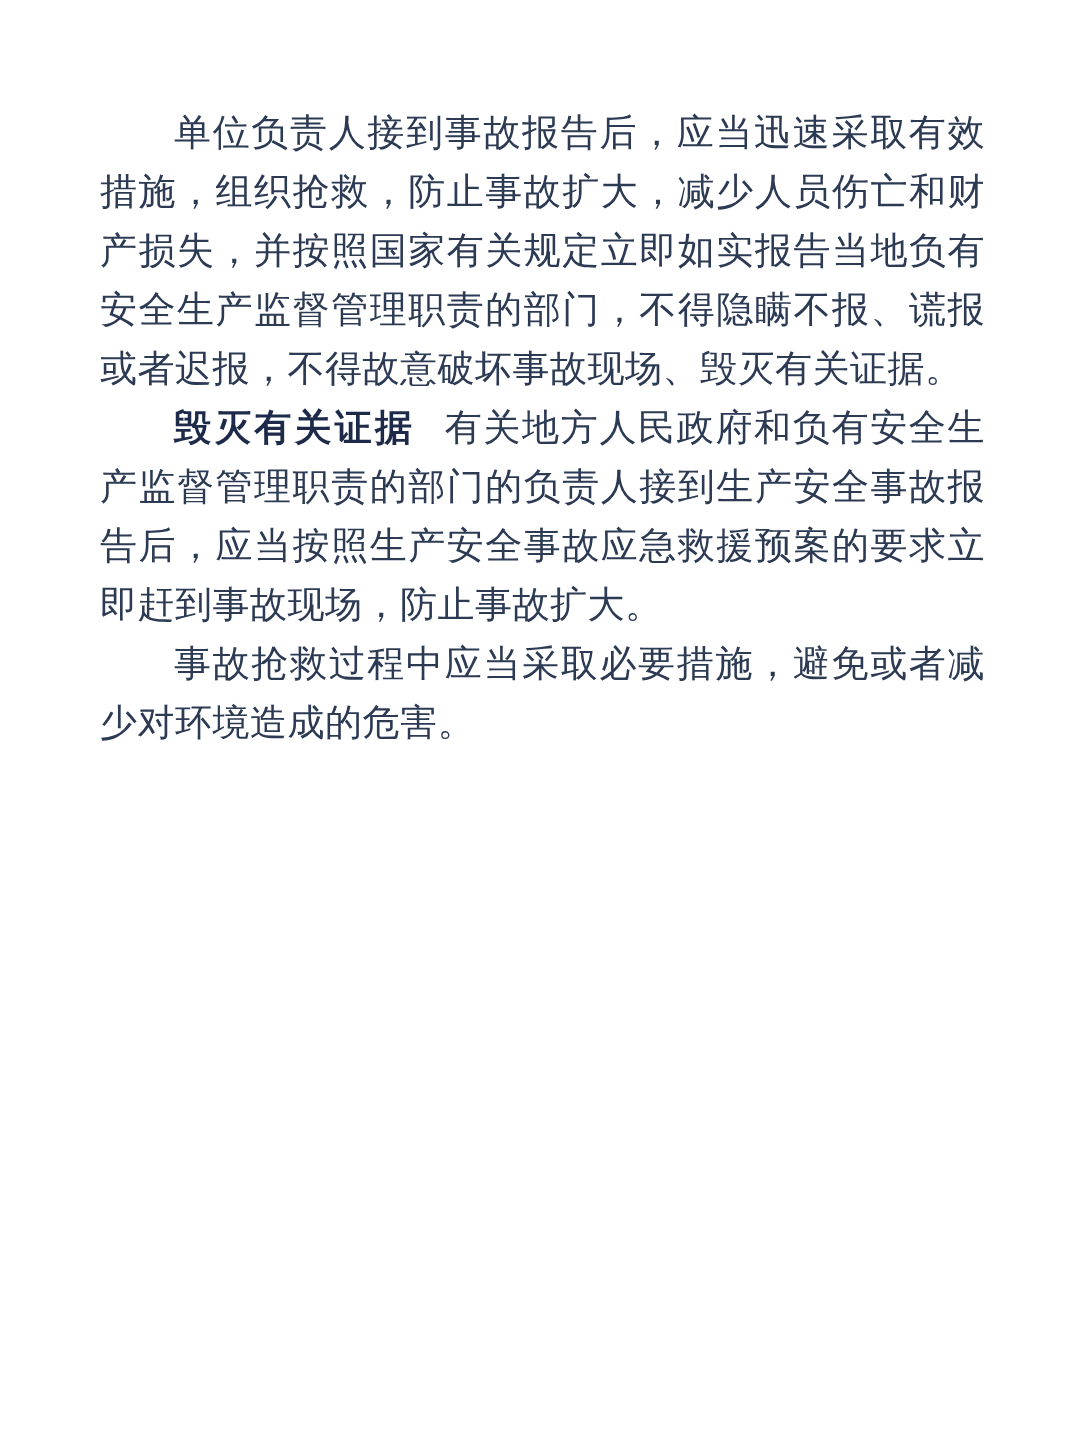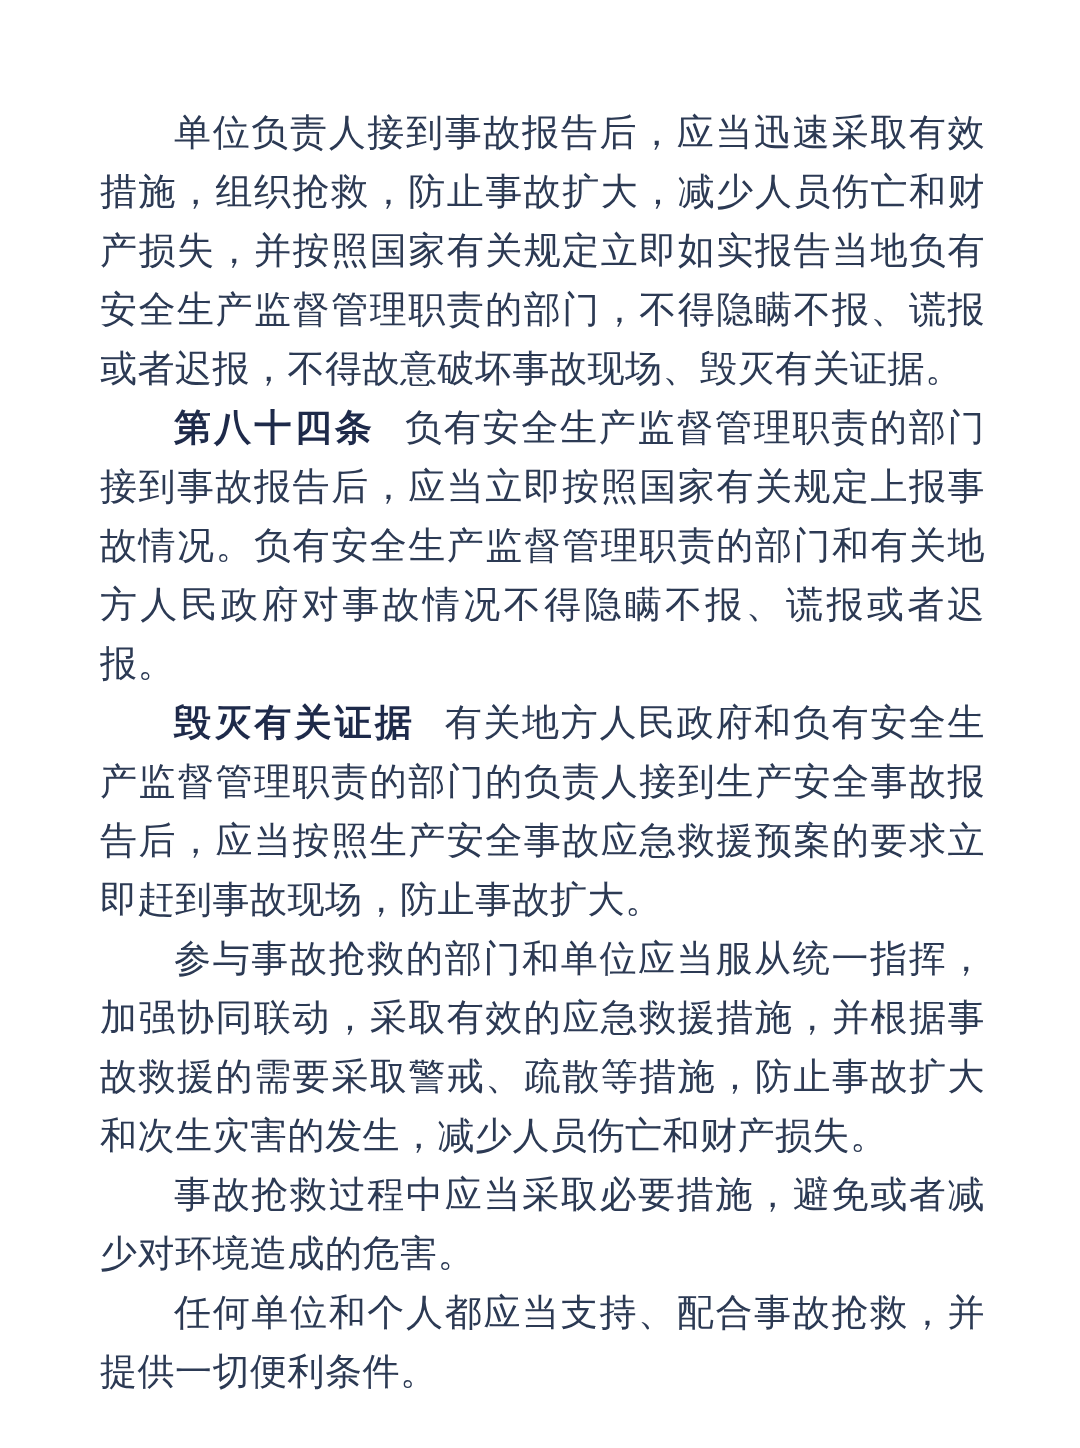--- a/index.html
+++ b/index.html
@@ -38,23 +38,20 @@
     letter-spacing: 2px;
   }
 </style>
 </head>
 <body style="background: rgb(255, 255, 255);">
 
 <div class="page">
   <div class="doc-body">
   <p class="para" style="color: rgb(44, 58, 84);"><span class="para-text">单位负责人接到事故报告后，应当迅速采取有效措施，组织抢救，防止事故扩大，减少人员伤亡和财产损失，并按照国家有关规定立即如实报告当地负有安全生产监督管理职责的部门，不得隐瞒不报、谎报或者迟报，不得故意破坏事故现场、毁灭有关证据。</span></p>
 
-  <p class="para" style="color: rgb(44, 58, 84);"><span class="article-num" style="color: rgb(30, 42, 74);">第八十四条</span><span class="para-text">负有安全生产监督管理职责的部门接到事故报告后，应当立即按照国家有关规定上报事故情况。负有安全生产监督管理职责的部门和有关地方人民政府对事故情况不得隐瞒不报、谎报或者迟报。</span></p>
 
   <p class="para" style="color: rgb(44, 58, 84);"><span class="article-num" style="color: rgb(30, 42, 74);">毁灭有关证据</span><span class="para-text">有关地方人民政府和负有安全生产监督管理职责的部门的负责人接到生产安全事故报告后，应当按照生产安全事故应急救援预案的要求立即赶到事故现场，防止事故扩大。</span></p>
 
-  <p class="para" style="color: rgb(44, 58, 84);"><span class="para-text">参与事故抢救的部门和单位应当服从统一指挥，加强协同联动，采取有效的应急救援措施，并根据事故救援的需要采取警戒、疏散等措施，防止事故扩大和次生灾害的发生，减少人员伤亡和财产损失。</span></p>
 
   <p class="para" style="color: rgb(44, 58, 84);"><span class="para-text">事故抢救过程中应当采取必要措施，避免或者减少对环境造成的危害。</span></p>
 
-  <p class="para" style="color: rgb(44, 58, 84);"><span class="para-text">任何单位和个人都应当支持、配合事故抢救，并提供一切便利条件。</span></p>
 </div>
 </div>
 
 </body></html>

